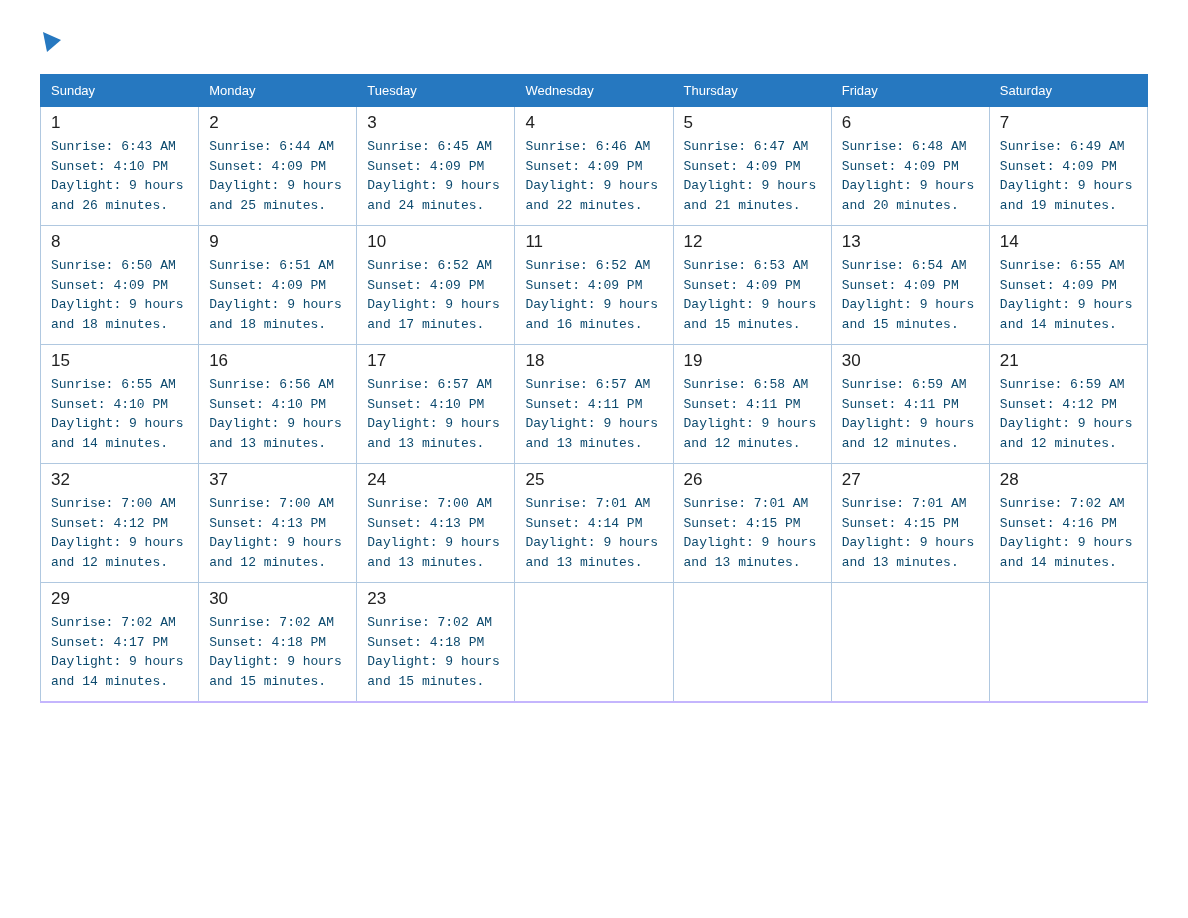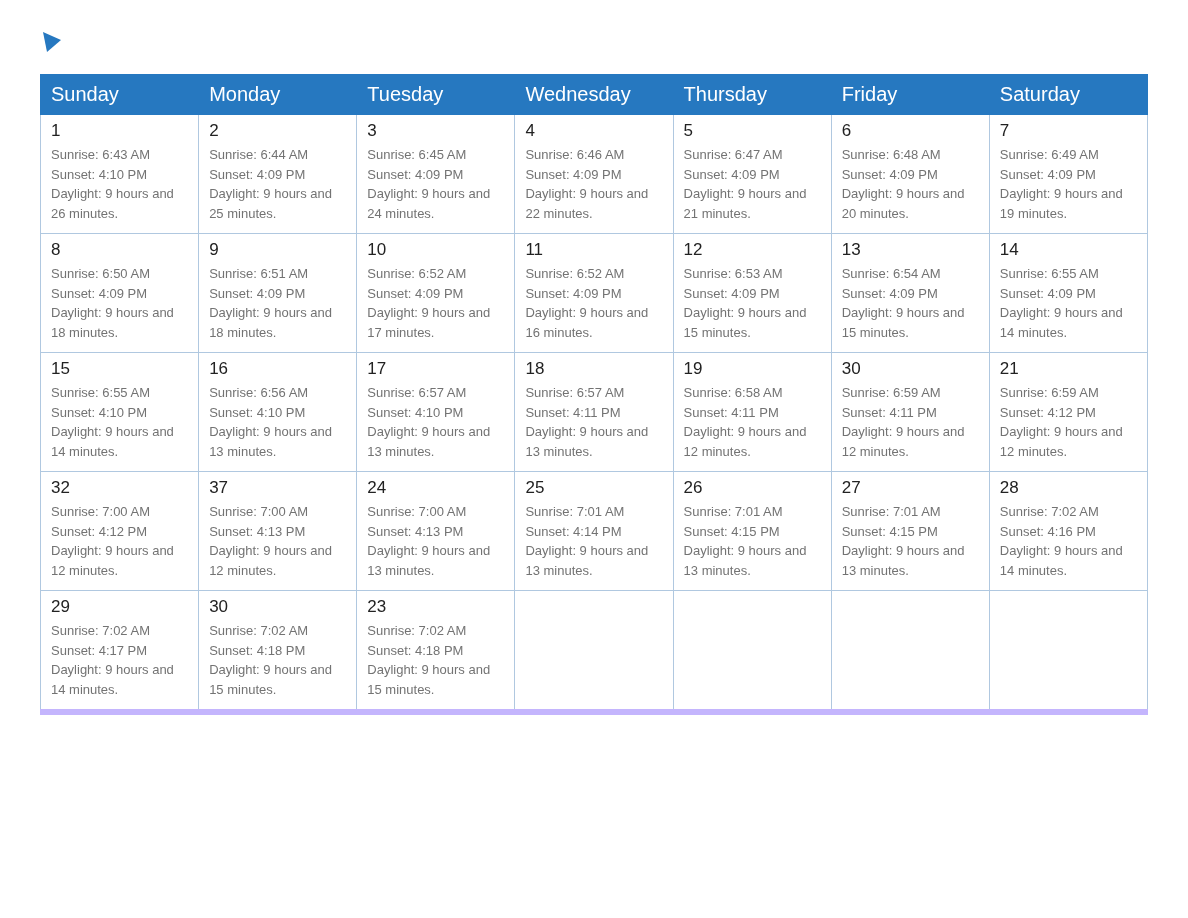--- a/index.html
+++ b/index.html
@@ -36,47 +36,48 @@
       margin-top: 6px;
     }
     .calendar {
       width: 100%;
       border-collapse: collapse;
       border: 1px solid #2678c0;
     }
     .calendar th {
       background-color: #2678c0;
       color: #fff;
-      font-size: 20px;
+      font-size: 13px;
       font-weight: normal;
       padding: 8px 10px;
       text-align: left;
       border: 1px solid #2678c0;
     }
     .calendar td {
       vertical-align: top;
       padding: 6px 10px 10px 10px;
       border: 1px solid #b0c8e0;
       width: calc(100% / 7);
       background: #fff;
     }
     .calendar tr:last-child td {
-      border-bottom: 6px solid #c4b5fd;
+      border-bottom: 2px solid #c4b5fd;
     }
     .day-number {
       font-size: 17px;
       font-weight: normal;
       color: #222;
       margin-bottom: 4px;
       display: block;
     }
     .day-info {
       font-size: 13px;
-      color: #737373;
+      color: #0c4a6e;
       line-height: 1.5;
+      font-family: Liberation Mono, monospace;
     }
     .empty-cell {
       background: #fff;
     }
     .logo-row {
       display: flex;
       align-items: center;
     }
     .logo-text-general {
       font-size: 30px;

